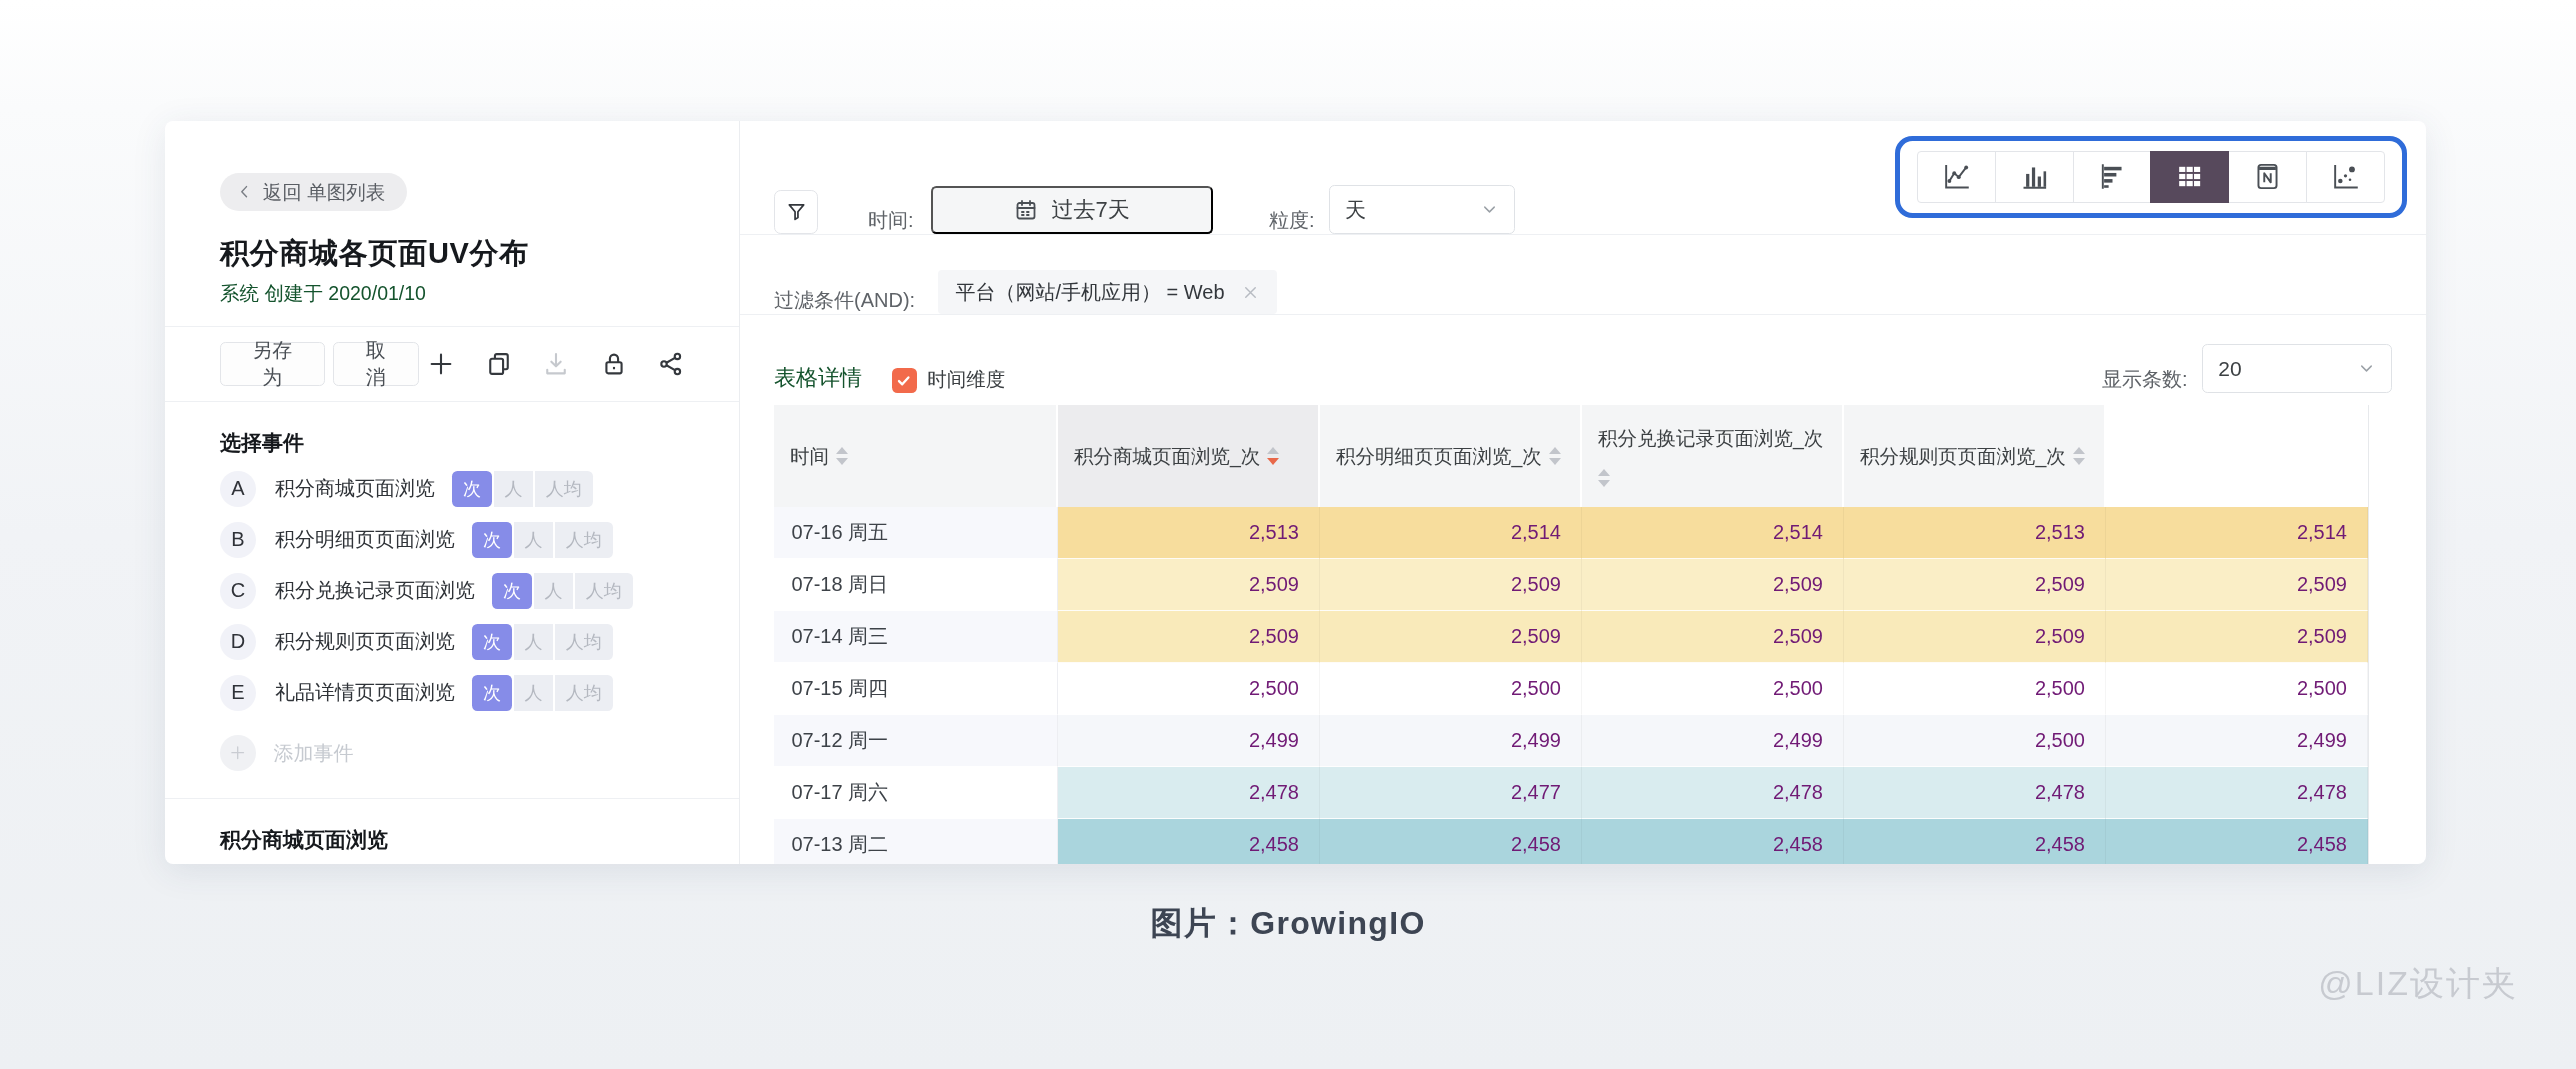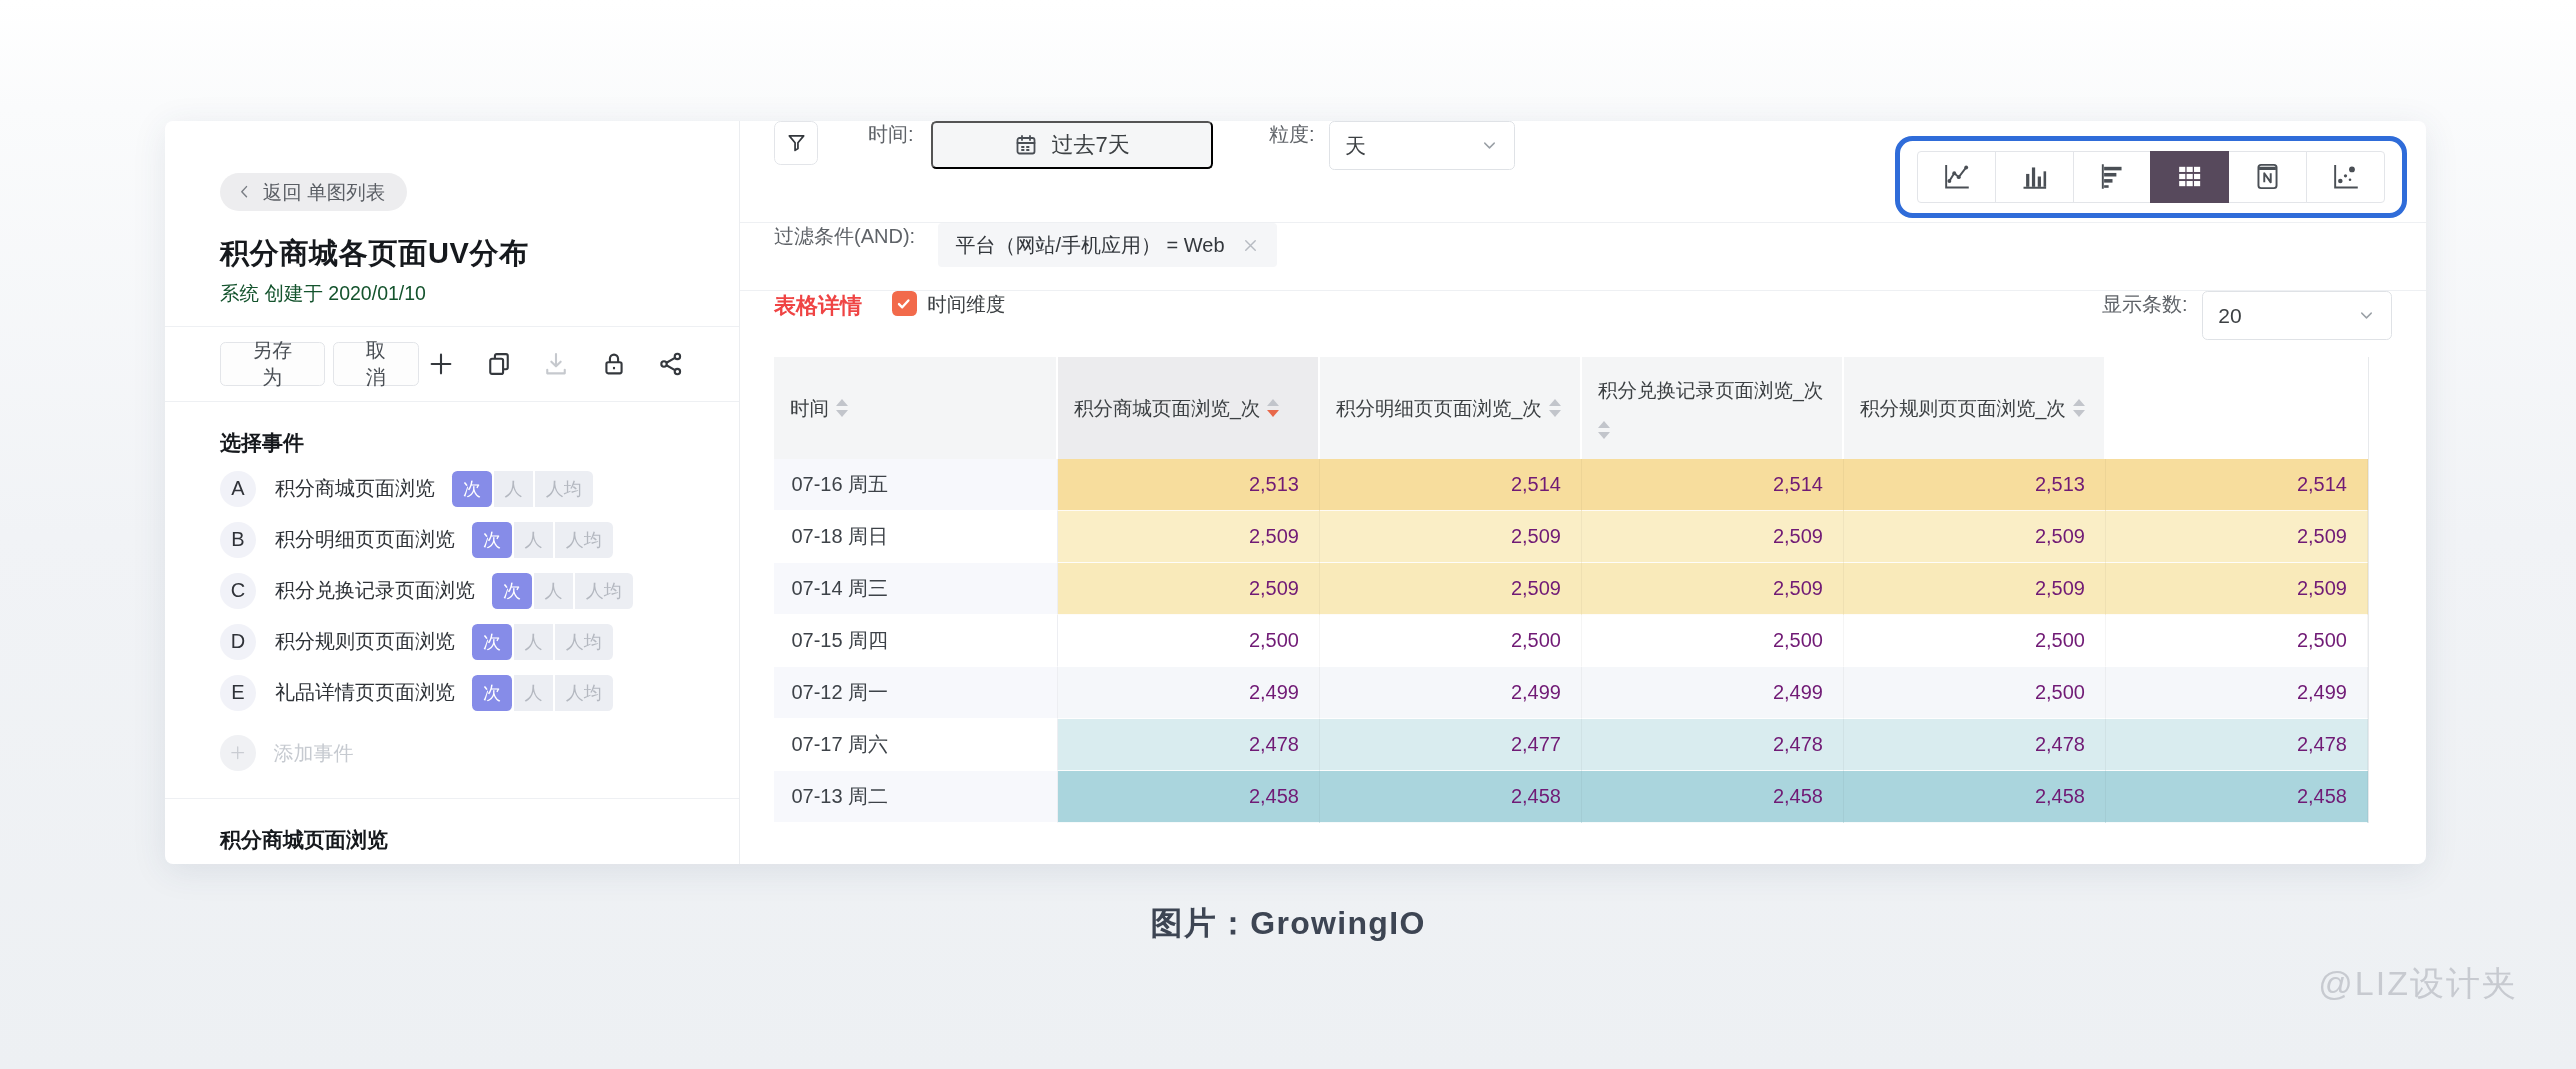--- a/index.html
+++ b/index.html
@@ -43,21 +43,21 @@
   .pill:first-child{border-radius:5.4px 0 0 5.4px}
   .pill:last-child{border-radius:0 5.4px 5.4px 0;margin-right:0}
   .pill.sel{background:#868ce8;color:#fff;border-radius:5.4px}
   .ghost-row{display:flex;align-items:center;gap:17.4px;margin-top:23px;color:#c6cad0;font-size:20px}
   .ghost-circle{width:36px;height:36px;border-radius:50%;background:#f0f1f4;color:#c9ccd2;
     display:inline-flex;align-items:center;justify-content:center}
   .ghost-circle .icn{width:17.4px;height:17.4px}
 
   
   .main{flex:1;position:relative;padding:0 34px;box-sizing:border-box}
-  .row{display:flex;align-items:flex-start;border-bottom:1.3px solid #eef0f3;margin:0 -34px;padding:0 34px}
+  .row{display:flex;align-items:flex-end;border-bottom:1.3px solid #eef0f3;margin:12px -34px;padding:0 34px}
   .filter-row{height:101px}
   .condition-row{height:67px}
   .tablebar-row{height:66px;border-bottom:none}
   .sq-btn{width:44px;height:44px;border:1.3px solid #e3e5e9;border-radius:6.7px;background:#fff;
     display:inline-flex;align-items:center;justify-content:center;cursor:pointer}
   .sq-btn .icn{width:23px;height:23px;color:#33373c}
   .lbl{font-size:20px;color:#5f6368;white-space:nowrap}
   .date-btn{display:inline-flex;align-items:center;justify-content:center;gap:13.4px;min-width:282px;
     height:48px;background:#f5f6f7;border-radius:5.4px;font-size:22px;color:#3c4043;cursor:pointer}
   .date-btn .icn{width:24px;height:24px;color:#4a4f55}
@@ -76,21 +76,21 @@
     display:inline-flex;align-items:center;justify-content:center;cursor:pointer;color:#4a4f55;position:relative}
   .chart-btn:first-child{border-radius:4px 0 0 4px;margin-left:0}
   .chart-btn:last-child{border-radius:0 4px 4px 0}
   .chart-btn .icn{width:31px;height:31px}
   .chart-btn.sel{background:#57495c;border-color:#57495c;color:#fff;z-index:1}
 
   .cond-tag{display:inline-flex;align-items:center;height:44px;background:#f5f6f8;border-radius:4px;
     padding:0 17.4px;margin-left:23px;font-size:20px;color:#33373c}
   .cond-tag .icn{width:19px;height:19px;color:#b7bbc2;margin-left:16px;cursor:pointer}
 
-  .tbl-title{font-size:22px;font-weight:bold;color:#ef4444}
+  .tbl-title{font-size:22px;font-weight:normal;color:#14532d}
   .checkbox{width:25px;height:25px;background:#f26a4b;border-radius:5.4px;margin-left:29.5px;
     display:inline-flex;align-items:center;justify-content:center;cursor:pointer;flex:none}
   .checkbox .icn{width:17.4px;height:17.4px}
   .chk-lbl{font-size:19.5px;color:#3c4043;margin-left:10.7px}
   .spacer{margin-left:auto}
 
   
   .datatable{width:1594px;border-right:1.3px solid #e7e9ec}
   .grid-row{display:grid;grid-template-columns:284px repeat(5,262px)}
   .th{background:#f4f5f6;border-right:2px solid #fff;min-height:102px;box-sizing:border-box;

